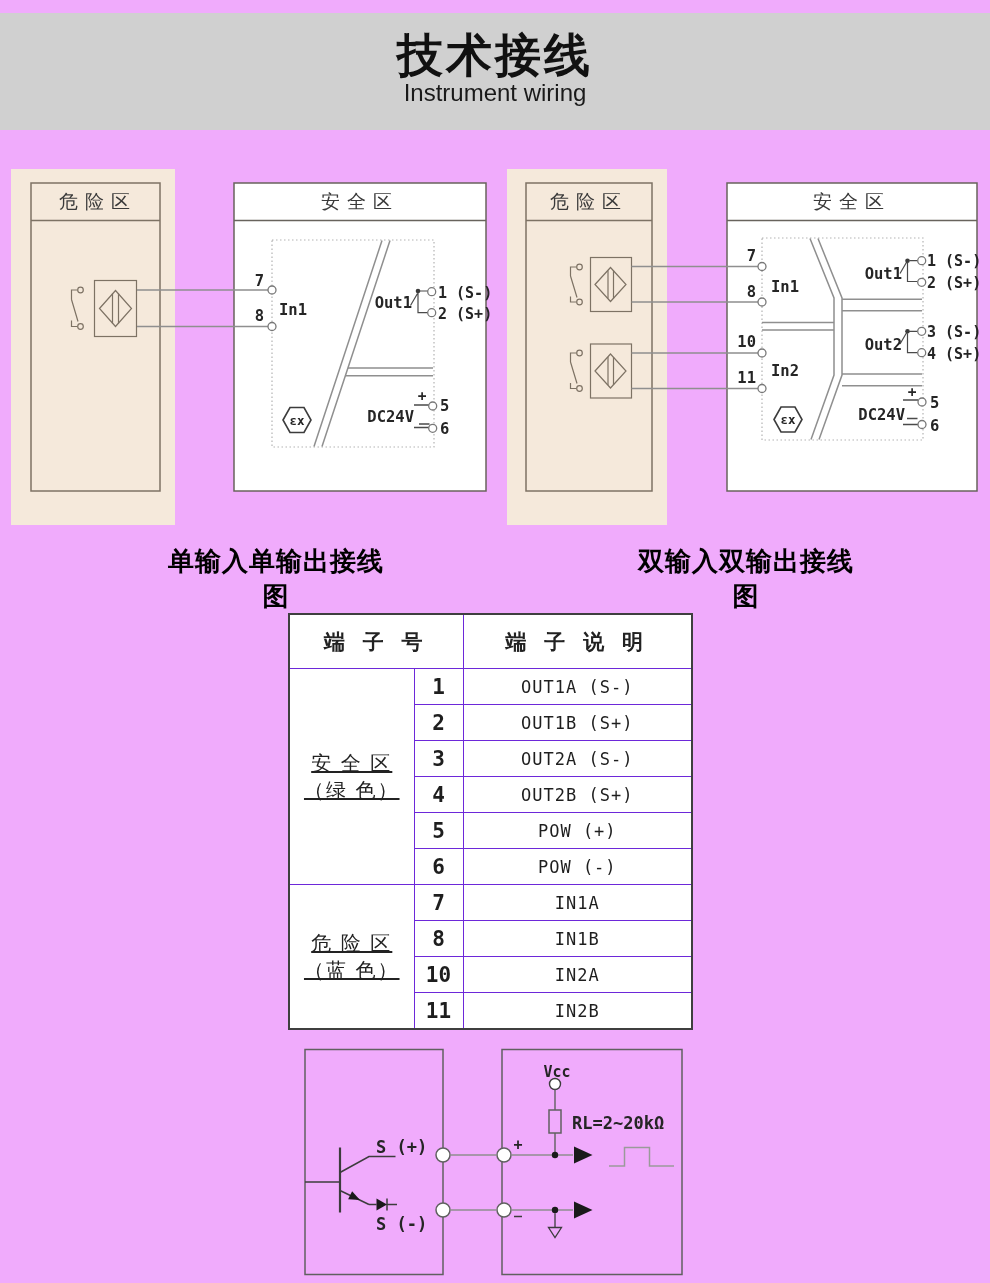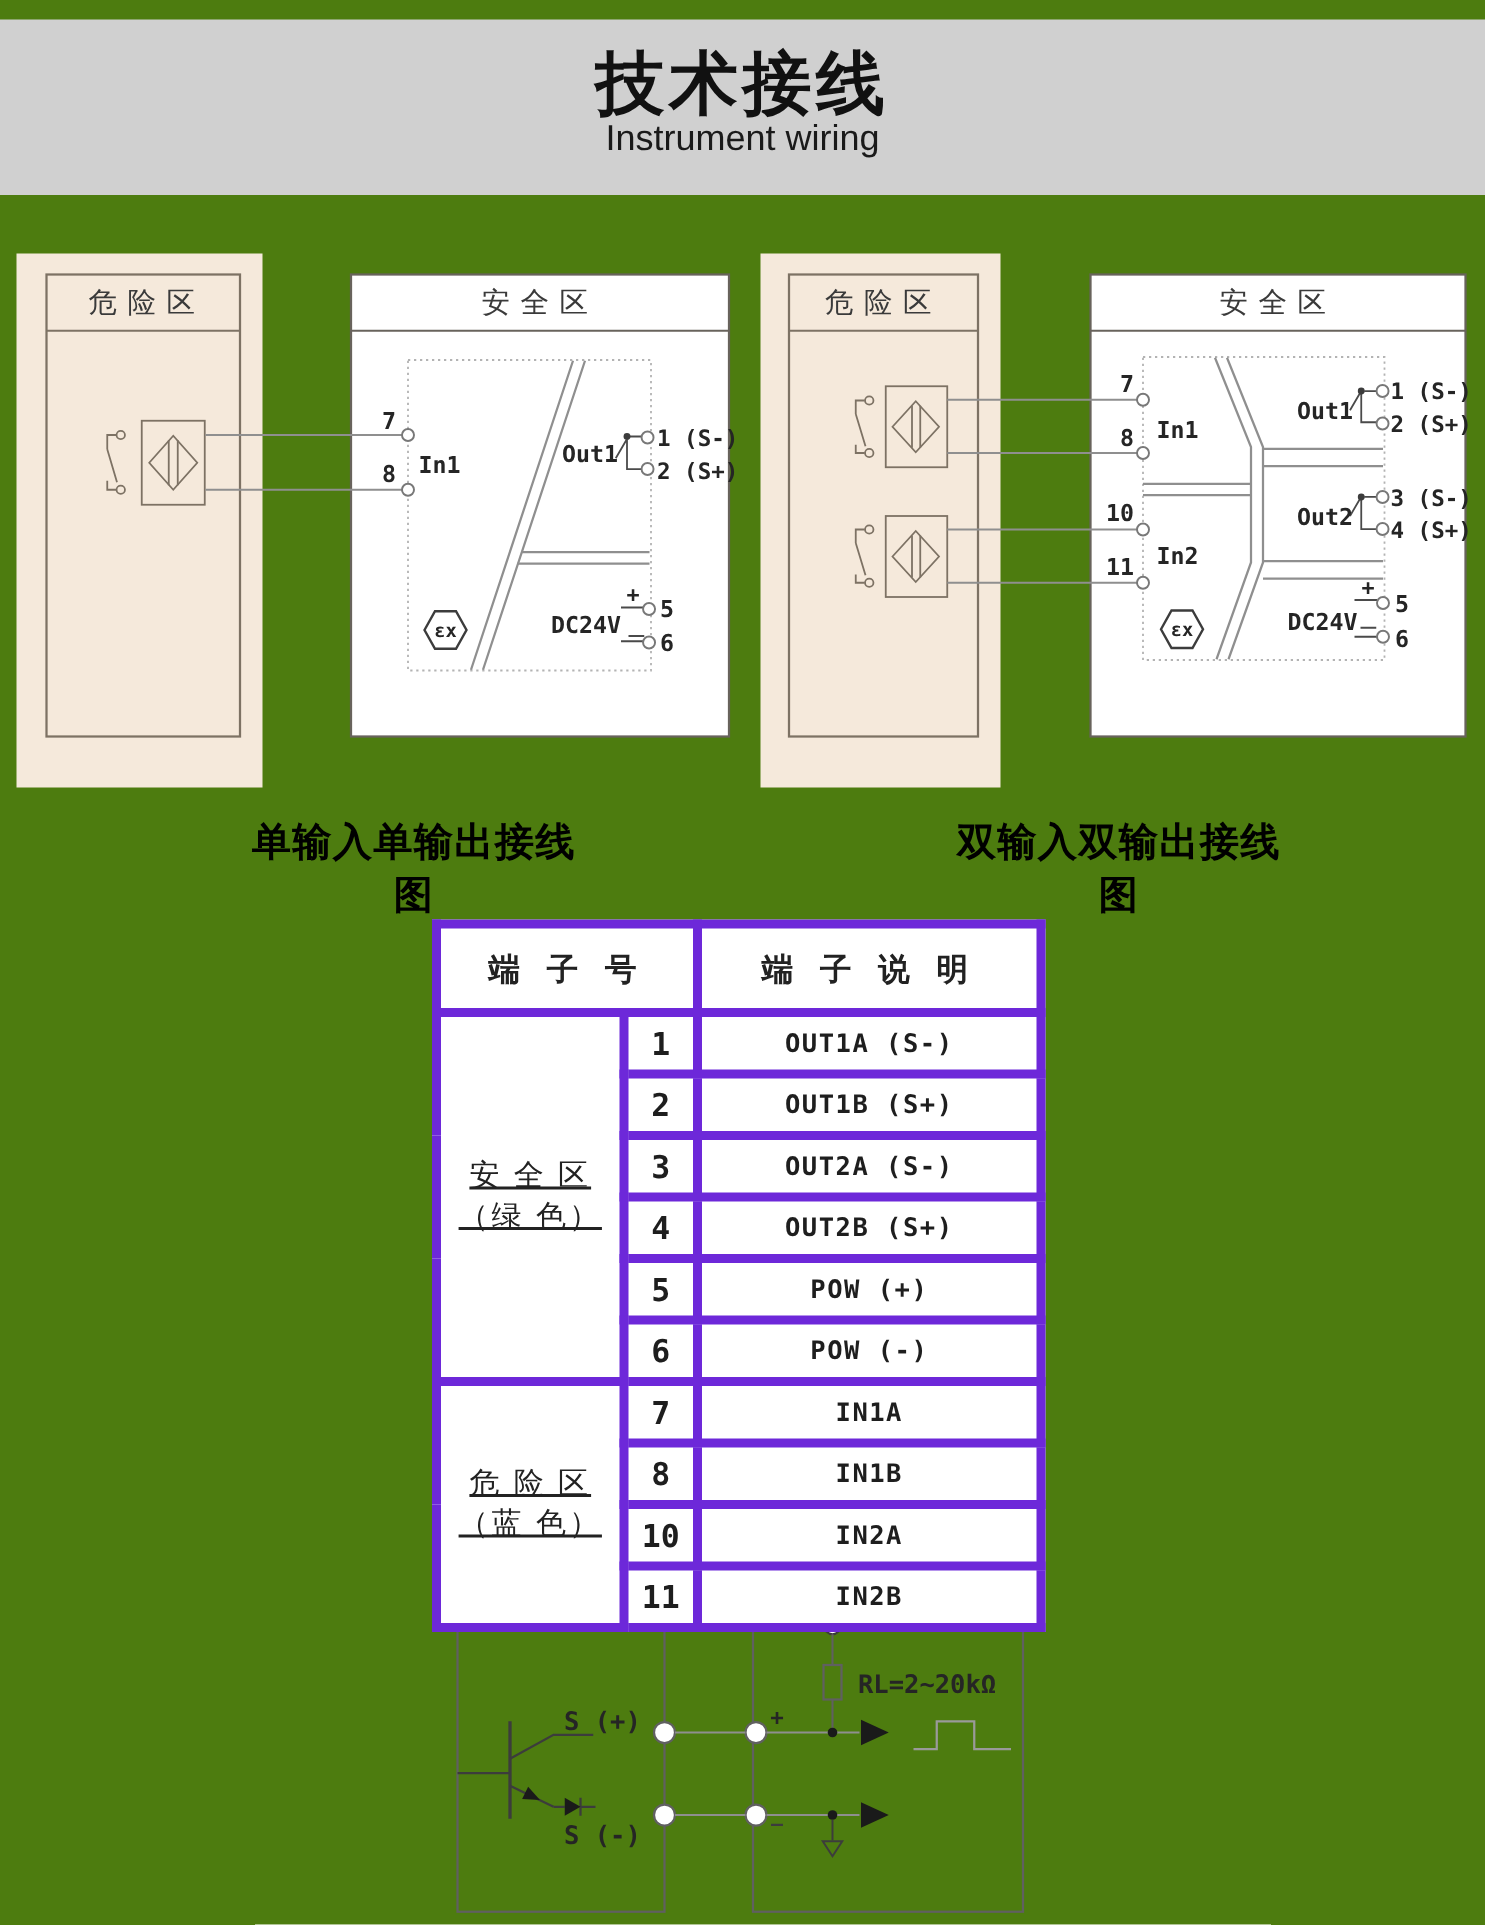--- a/index.html
+++ b/index.html
@@ -1,37 +1,37 @@
 <!DOCTYPE html>
 <html><head>
 <meta charset="utf-8">
 <style>
   html,body{margin:0;padding:0;background:#fff;}
-  #page{position:relative;width:990px;height:1283px;background:#4d7c0f;overflow:hidden;
+  #page{position:relative;width:990px;height:1283px;background:#f0abfc;overflow:hidden;
         font-family:"Liberation Sans",sans-serif;color:#1e1e1e;}
   
   .header-band{position:absolute;left:0;top:13px;width:990px;height:117px;background:#d0d0d0;text-align:center;}
   .header-title{padding-top:16px;font-size:46px;line-height:52px;font-weight:bold;letter-spacing:3px;color:#111;}
   .header-sub{font-size:24px;line-height:24px;color:#1a1a1a;}
   
   .caption{position:absolute;top:544px;font-size:26px;font-weight:bold;letter-spacing:1px;text-align:center;color:#000;}
   .caption.left{left:158px;width:236px;}
   .caption.right{left:626px;width:240px;}
   
   svg.overlay{position:absolute;left:0;top:0;}
   svg text{font-family:"DejaVu Sans Mono","Liberation Mono",monospace;fill:#252525;font-weight:bold;}
   svg text.cjk{font-family:"Liberation Sans",sans-serif;font-weight:normal;fill:#3a3a3a;}
   
   table.tt{position:absolute;left:288px;top:613px;width:403px;height:408px;border-collapse:collapse;
            table-layout:fixed;border:2px solid #3f3f3f;background:#fff;}
-  table.tt td{border:6px solid #6d28d9;text-align:center;vertical-align:middle;padding:0;}
+  table.tt td{border:1px solid #6d28d9;text-align:center;vertical-align:middle;padding:0;}
   td.th{height:53px;font-size:21px;letter-spacing:6px;font-weight:600;color:#222;}
   td.group{font-size:20px;letter-spacing:2px;line-height:27px;color:#222;text-decoration:underline;}
   td.num{font-family:"DejaVu Sans Mono","Liberation Mono",monospace;font-size:21px;font-weight:bold;height:35px;}
-  td.desc{font-family:"DejaVu Sans Mono","Liberation Mono",monospace;font-size:17px;font-weight:bold;letter-spacing:1px;}
+  td.desc{font-family:"DejaVu Sans Mono","Liberation Mono",monospace;font-size:17px;font-weight:normal;letter-spacing:1px;}
 </style>
 </head>
 <body>
 
 <div id="page">
 
   <div class="header-band">
     <div class="header-title">技术接线</div>
     <div class="header-sub">Instrument wiring</div>
   </div>

